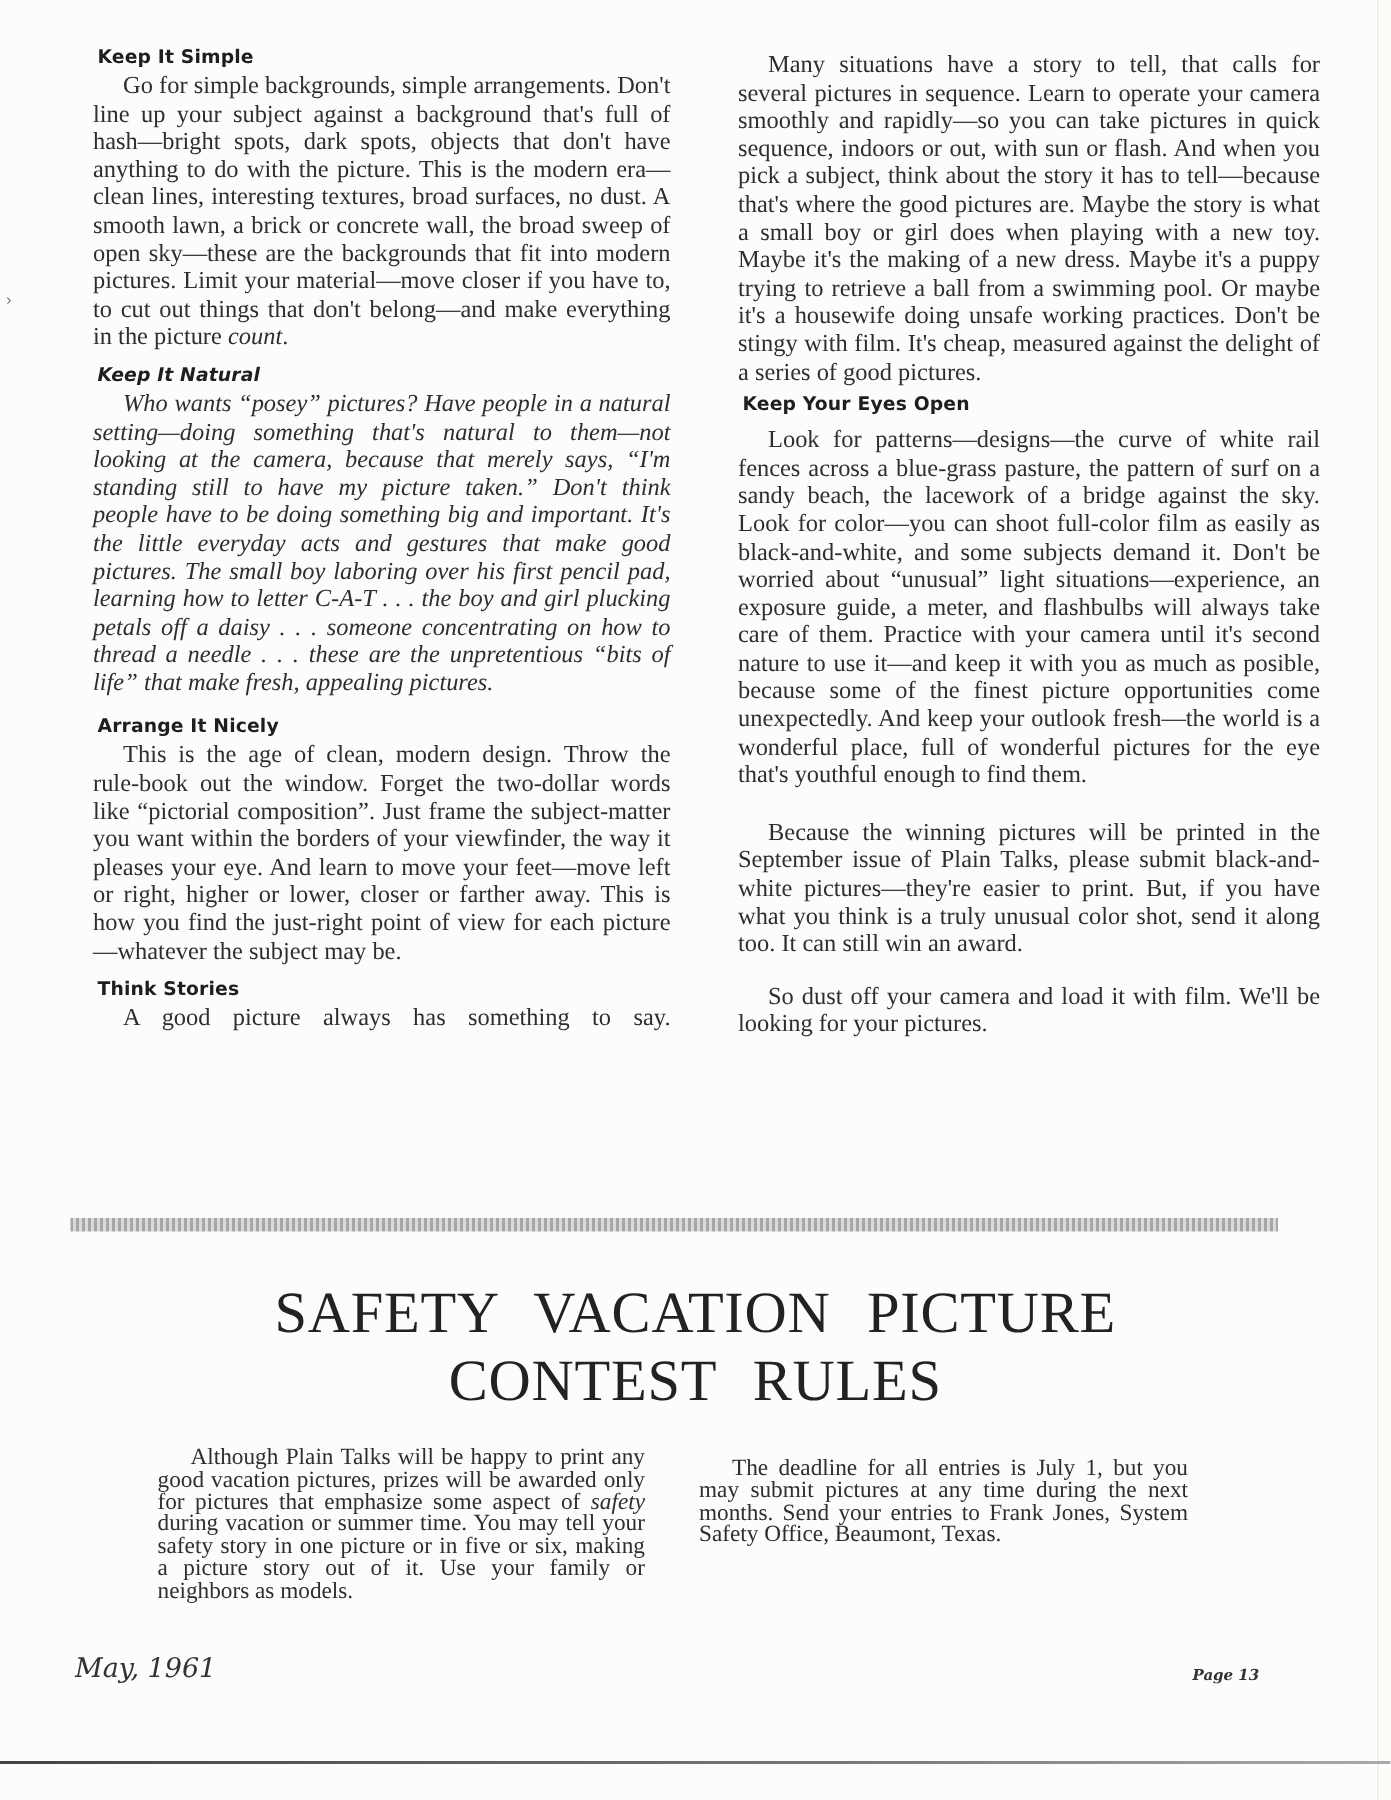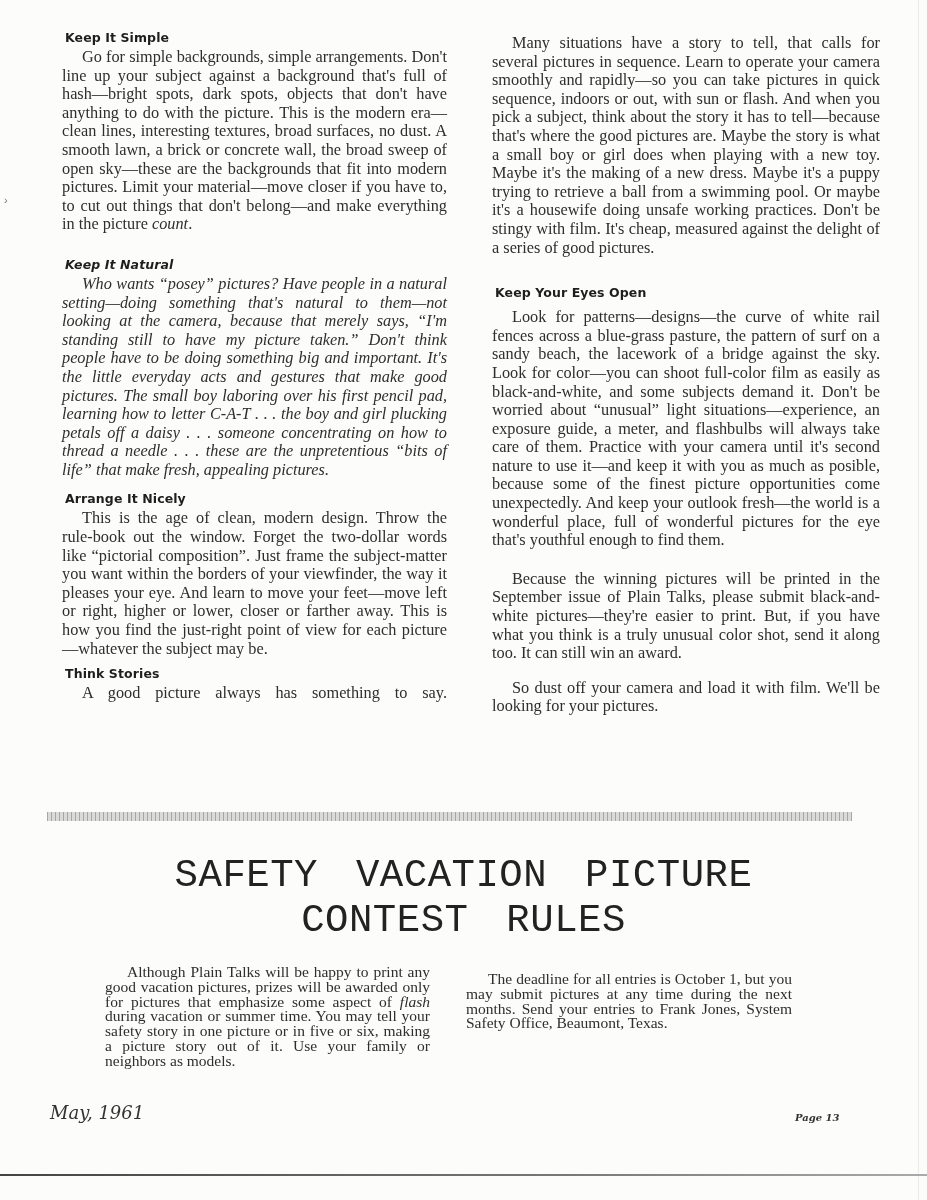--- a/index.html
+++ b/index.html
@@ -51,42 +51,42 @@
     .para {
       font-family: "Liberation Serif", "DejaVu Serif", serif;
       font-size: 16.3px;
       line-height: 18.6px;
       text-align: justify;
       text-indent: 20px;
       margin: 0;
       color: #2e2e2e;
     }
     .section { margin-bottom: 8px; }
-    .col-left .section:nth-child(1) { margin-bottom: 23px; }
+    .col-left .section:nth-child(1) { margin-bottom: 8px; }
     .col-left .section:nth-child(2) { margin-bottom: 12px; font-style: italic; }
     .col-left .section:nth-child(3) { margin-bottom: 8px; }
     .col-right .para-block { margin-bottom: 16px; }
-    .col-right .section-eyes { margin-top: 28px; }
+    .col-right .section-eyes { margin-top: 4px; }
     .col-right .section-eyes .heading { margin-bottom: 8px; }
 
     .divider {
       position: absolute;
       left: 47px;
       top: 812px;
       width: 805px;
       height: 9px;
       background-image: repeating-linear-gradient(90deg, #8a8a8a 0px, #8a8a8a 1.5px, #cfcfcf 1.5px, #cfcfcf 4px);
       opacity: 0.75;
     }
     .title {
       position: absolute;
       left: 0;
       width: 927px;
       text-align: center;
-      font-family: Liberation Mono, monospace;
+      font-family: Liberation Serif, serif;
       font-size: 39px;
       line-height: 46px;
       color: #222;
       letter-spacing: 0.5px;
       word-spacing: 14px;
     }
     .title-line1 { top: 853px; left: 0px; }
     .title-line2 { top: 898px; }
 
     .rules {
@@ -177,22 +177,22 @@
     <p class="para para-block">Because the winning pictures will be printed in the September issue of Plain Talks, please submit black-and-white pictures—they're easier to print. But, if you have what you think is a truly unusual color shot, send it along too. It can still win an award.</p>
     <p class="para" style="margin-top: 14px;">So dust off your camera and load it with film. We'll be looking for your pictures.</p>
   </div>
 
   <div class="divider"></div>
 
   <div class="title title-line1">SAFETY VACATION PICTURE</div>
   <div class="title title-line2">CONTEST RULES</div>
 
   <div class="rules rules-left">
-    <p><span>Although Plain Talks will be happy to print any good vacation pictures, prizes will be awarded only for pictures that emphasize some aspect of </span><em>flash</em><span> during vacation or summer time. You may tell your safety story in one picture or in five or six, making a picture story out of it. Use your family or neighbors as models.</span></p>
+    <p><span>Although Plain Talks will be happy to print any good vacation pictures, prizes will be awarded only for pictures that emphasize some aspect of </span><em>safety</em><span> during vacation or summer time. You may tell your safety story in one picture or in five or six, making a picture story out of it. Use your family or neighbors as models.</span></p>
   </div>
   <div class="rules rules-right">
-    <p>The deadline for all entries is October 1, but you may submit pictures at any time during the next months. Send your entries to Frank Jones, System Safety Office, Beaumont, Texas.</p>
+    <p>The deadline for all entries is July 1, but you may submit pictures at any time during the next months. Send your entries to Frank Jones, System Safety Office, Beaumont, Texas.</p>
   </div>
 
   <div class="footer-date">May, 1961</div>
   <div class="footer-page">Page 13</div>
   <div class="bottom-rule"></div>
 </div>
 
 </body></html>

